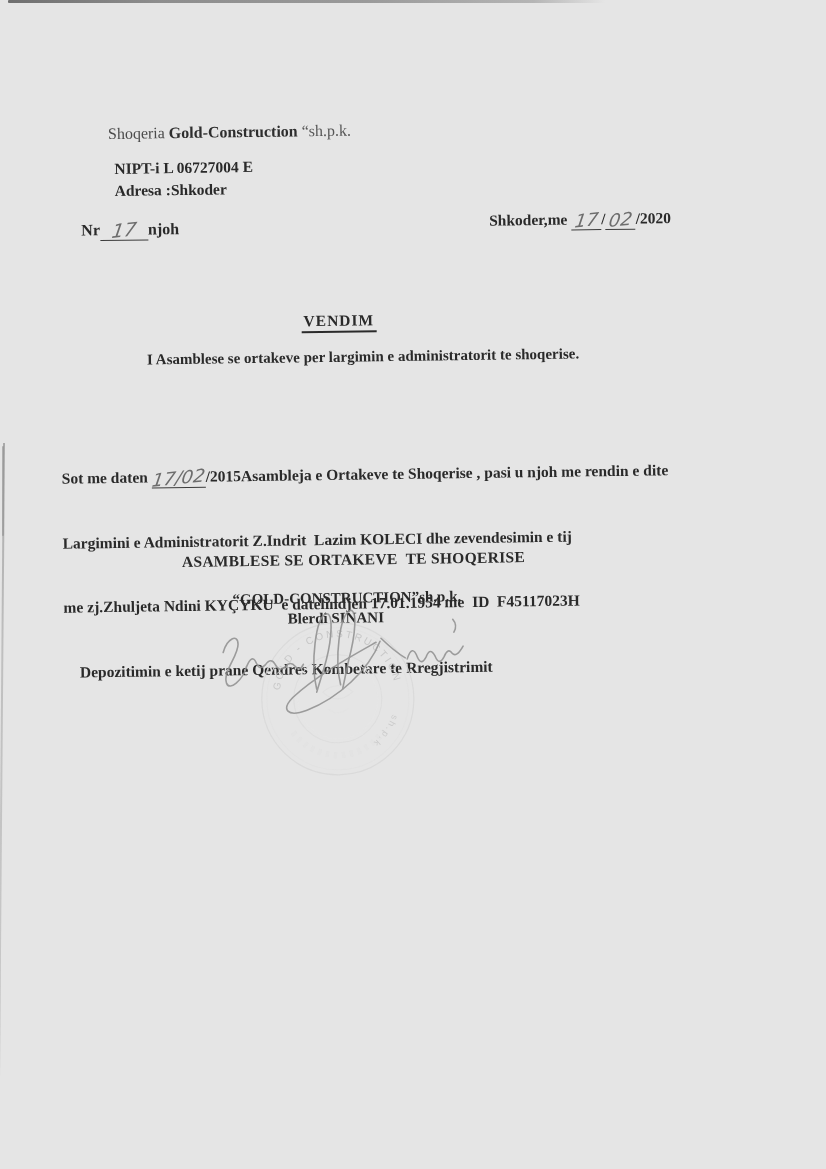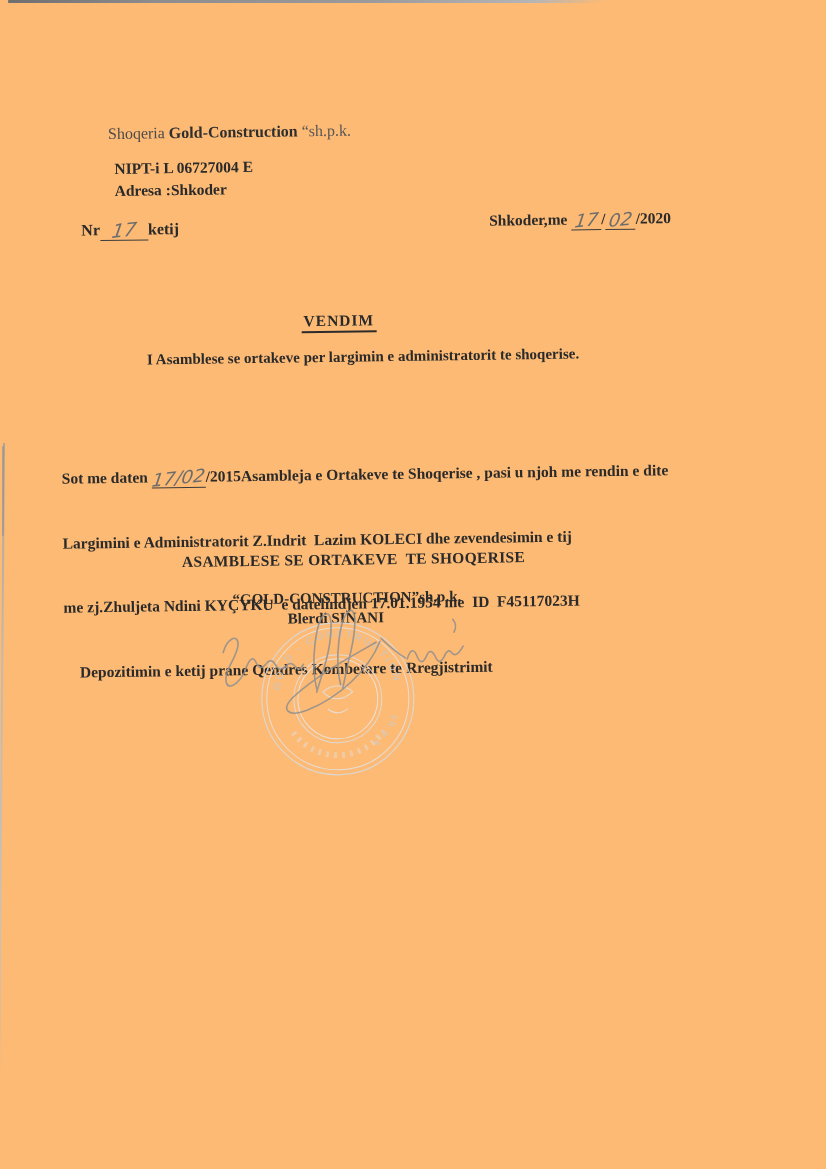--- a/index.html
+++ b/index.html
@@ -5,21 +5,21 @@
   html,body{margin:0;padding:0;}
   body{
     width:826px;height:1169px;
     background:#ffffff;
     position:relative;
     overflow:hidden;
     font-family:"Liberation Serif","DejaVu Serif",serif;
   }
   .page{
     position:absolute;inset:0;
-    background:#fdba74;
+    background:#e5e5e5;
   }
   
   .scan-top-line{
     position:absolute;top:0;left:8px;width:597px;height:3px;
     background:linear-gradient(90deg,#6f6f6f,#8d8d8d 25%,#9a9a9a 60%,#b5b5b5 88%,rgba(255,255,255,0));
     border-radius:1px;
   }
   .scan-left-line{
     position:absolute;left:3px;top:443px;width:1.6px;height:726px;
     background:linear-gradient(180deg,#9f9f9f,#b9b9b9 30%,#c2c2c2 70%,#b0b0b0);
@@ -81,21 +81,21 @@
   <div class="scan-left-line"></div>
   <div class="scan-left-dark"></div>
 
   <div class="content">
 
     <div class="abs company-line"><span>Shoqeria</span> <span class="name">Gold-Construction</span> <span class="suffix">“sh.p.k.</span></div>
 
     <div class="abs nipt b">NIPT-i L 06727004 E</div>
     <div class="abs addr b">Adresa :Shkoder</div>
 
-    <div class="abs nr-line b"><span>Nr</span><span class="blank w48"><span class="hand">17</span></span><span>ketij</span></div>
+    <div class="abs nr-line b"><span>Nr</span><span class="blank w48"><span class="hand">17</span></span><span>njoh</span></div>
 
     <div class="abs dateline b"><span>Shkoder,me</span> <span class="blank w30"><span class="hand sm">17</span></span><span>/</span><span class="blank w30"><span class="hand sm">02</span></span><span>/2020</span></div>
 
     <div class="abs title-wrap b"><span class="u">VENDIM</span></div>
 
     <div class="abs subtitle b">I Asamblese se ortakeve per largimin e administratorit te shoqerise.</div>
 
     <div class="abs doc-body b">
       <div><span>Sot me daten </span><span class="blank w54"><span class="hand sm">17/02</span></span><span>/2015Asambleja e Ortakeve te Shoqerise , pasi u njoh me rendin e dite</span></div>
       <div>Largimini e Administratorit Z.Indrit  Lazim KOLECI dhe zevendesimin e tij</div>

